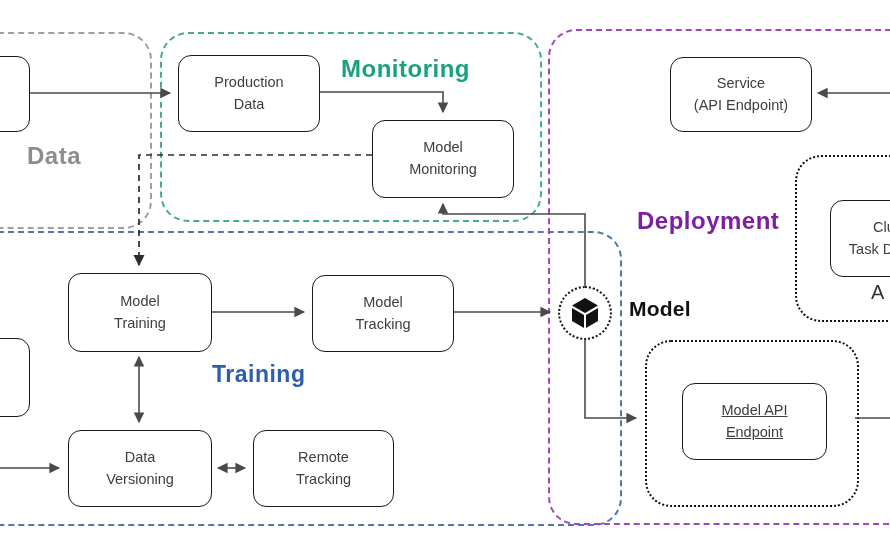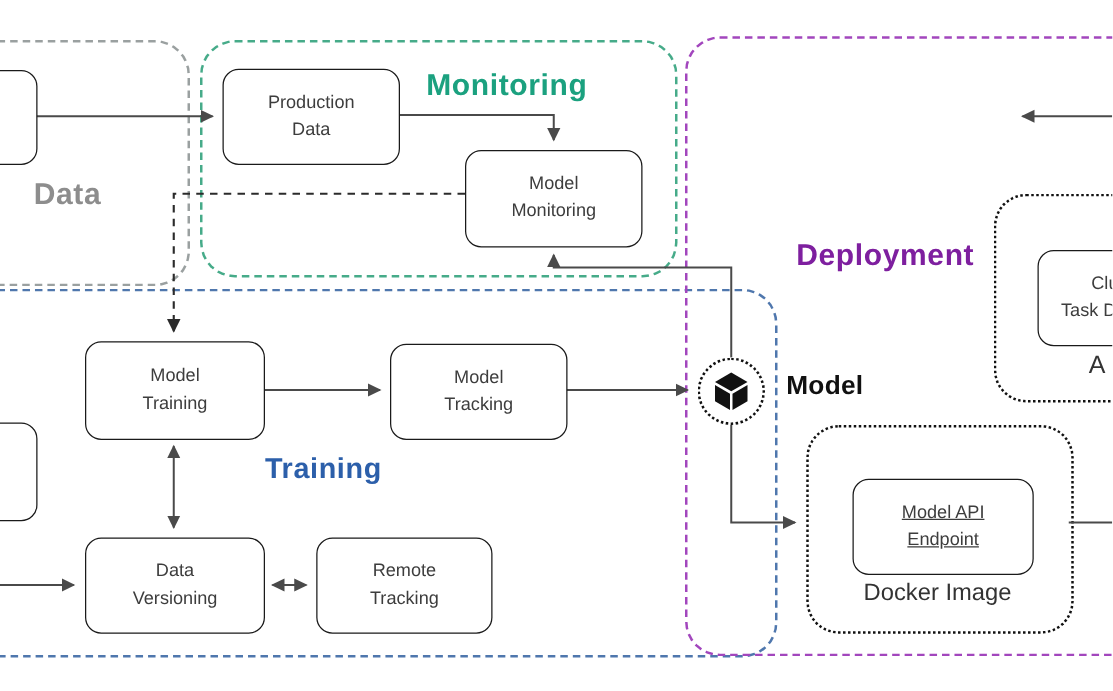--- a/index.html
+++ b/index.html
@@ -32,21 +32,21 @@
   .n-versioning{left:68px;top:430px;width:142px;height:75px;}
   .n-remote{left:253px;top:430px;width:139px;height:75px;}
   .n-service{left:670px;top:57px;width:140px;height:73px;}
   .n-model-api{left:682px;top:383px;width:143px;height:75px;text-decoration:underline;}
   .n-cluster-task{left:830px;top:200px;width:130px;height:75px;}
 
   .seclabel{position:absolute;font-weight:700;font-size:24px;letter-spacing:.5px;}
   .l-data{left:27px;top:142px;color:#8d8d8d;}
   .l-monitoring{left:341px;top:55px;color:#1ba17f;}
   .l-training{left:212px;top:361px;color:#2c5faa;font-size:23px;}
-  .l-deployment{left:637px;top:191px;color:#7e1f9f;}
+  .l-deployment{left:637px;top:207px;color:#7e1f9f;}
   .l-model{left:629px;top:297px;color:#111;font-size:21px;letter-spacing:.2px;}
 
   .caption{position:absolute;color:#333;font-weight:400;}
   .l-docker{left:645px;top:464px;width:210px;text-align:center;font-size:19px;}
   .l-frag-a{left:871px;top:281px;font-size:20px;}
 
   .model-circle{
     position:absolute;left:558px;top:286px;width:54px;height:54px;box-sizing:border-box;
     border:2.5px dotted #111;border-radius:50%;background:#fff;
     display:flex;align-items:center;justify-content:center;
@@ -96,20 +96,22 @@
 Monitoring</div>
   <div class="node n-training">Model
 Training</div>
   <div class="node n-tracking">Model
 Tracking</div>
   <div class="node n-left-mid"></div>
   <div class="node n-versioning">Data
 Versioning</div>
   <div class="node n-remote">Remote
 Tracking</div>
+  <div class="node n-service">Service
+(API Endpoint)</div>
   <div class="node n-model-api">Model API
 Endpoint</div>
   <div class="node n-cluster-task">Cluster
 Task Definition</div>
 
   <div class="model-circle">
     <span style="display:flex;">
       <svg width="34" height="34" viewBox="0 0 34 34">
         <polygon points="17,2 30,9.5 17,17 4,9.5" fill="#111"></polygon>
         <polygon points="4,12 16,19 16,32 4,25" fill="#111"></polygon>
@@ -117,16 +119,15 @@
       </svg>
     </span>
   </div>
 
   <div class="seclabel l-data">Data</div>
   <div class="seclabel l-monitoring">Monitoring</div>
   <div class="seclabel l-training">Training</div>
   <div class="seclabel l-deployment">Deployment</div>
   <div class="seclabel l-model">Model</div>
 
-  <div class="caption l-docker">Docker Image</div>
   <div class="caption l-frag-a">A</div>
 
 </div>
 
 </body></html>

